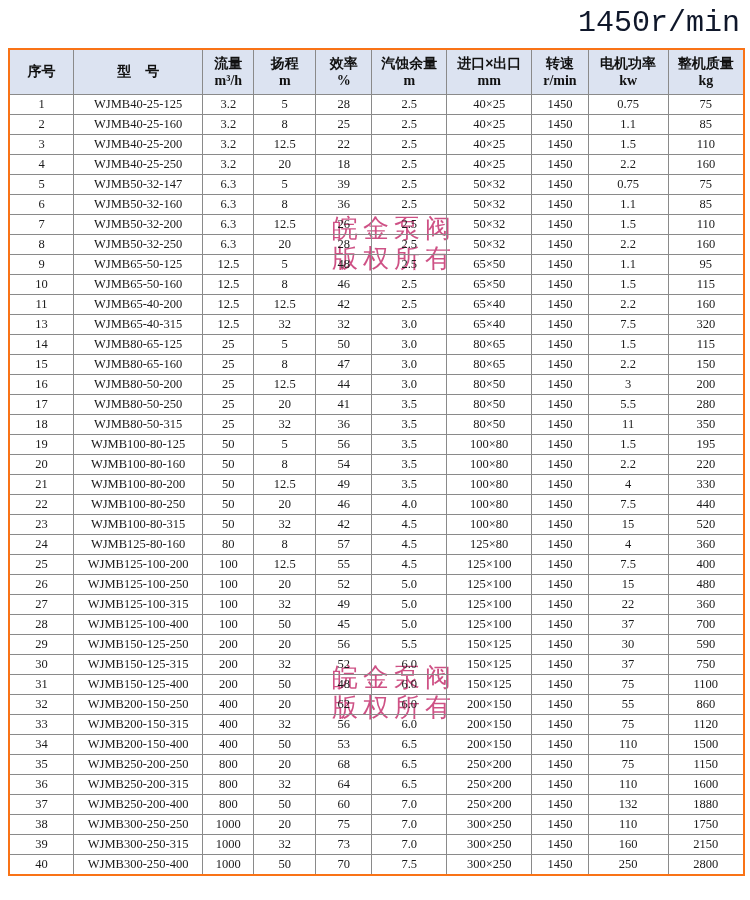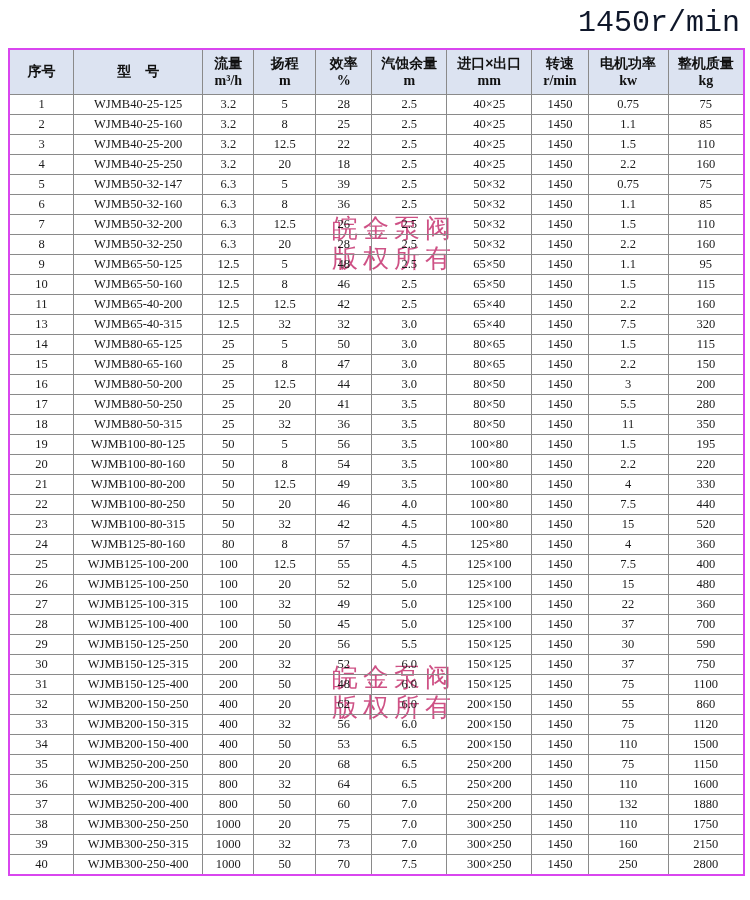--- a/index.html
+++ b/index.html
@@ -37,21 +37,21 @@
   .wm2 { left: 332px; top: 662px; }
   table.spec {
     position: absolute;
     left: 8px;
     top: 48px;
     width: 737px;
     border-collapse: collapse;
     table-layout: fixed;
     z-index: 1;
     background: transparent;
-    border: 2px solid #d946ef;
+    border: 2px solid #f97316;
   }
   table.spec th, table.spec td {
     border: 1px solid #8a8a8a;
     text-align: center;
     vertical-align: middle;
     padding: 0;
     overflow: hidden;
     white-space: nowrap;
   }
   table.spec thead th {

